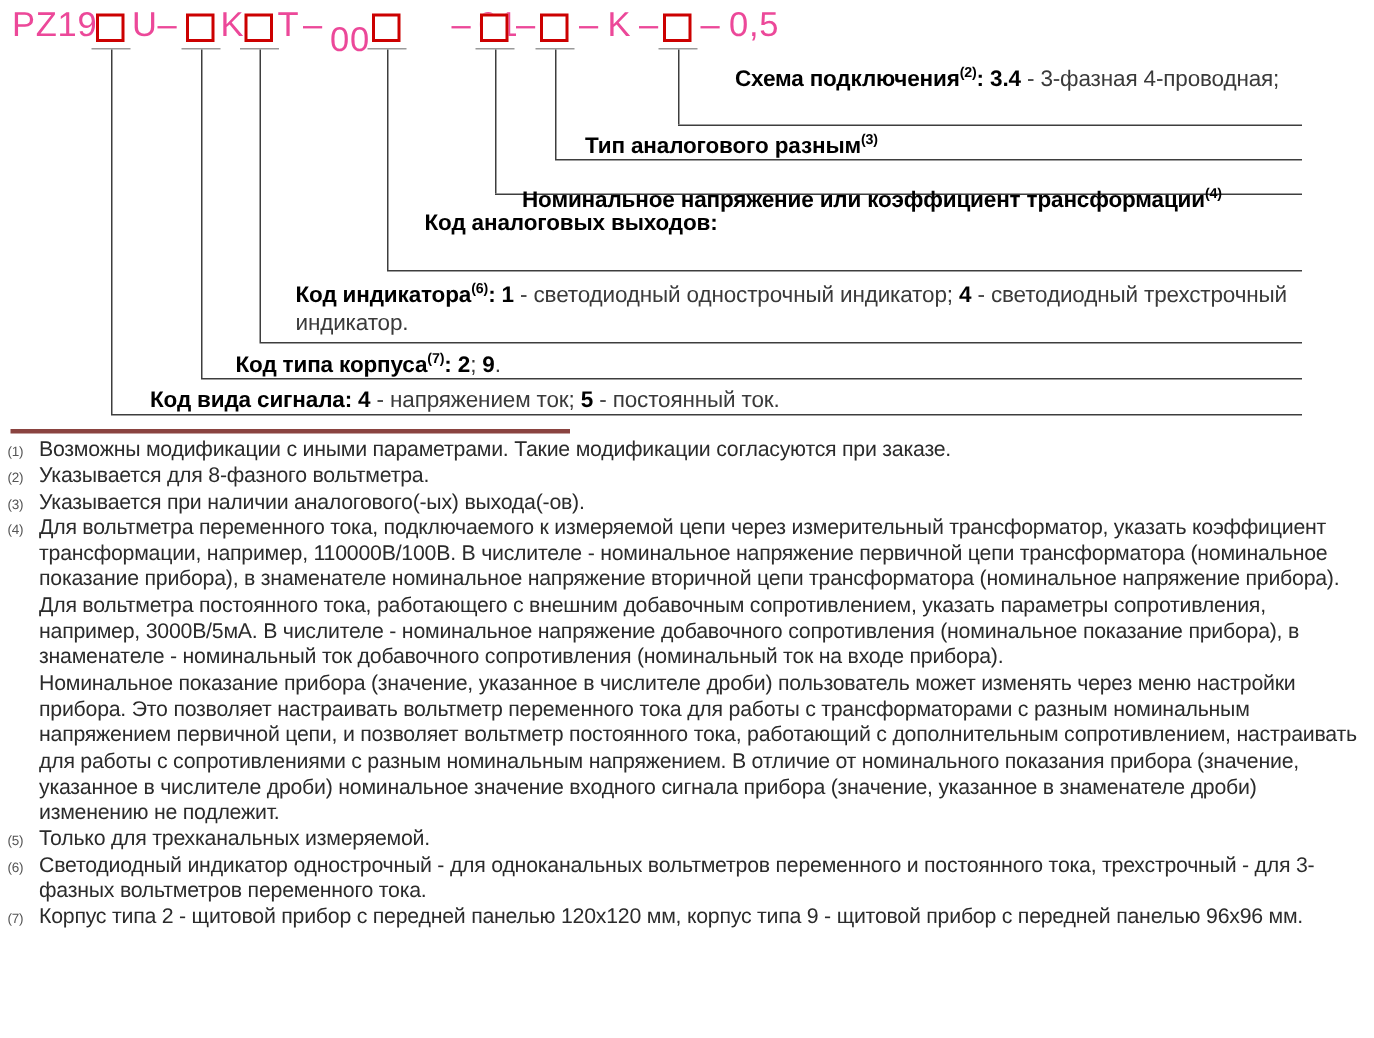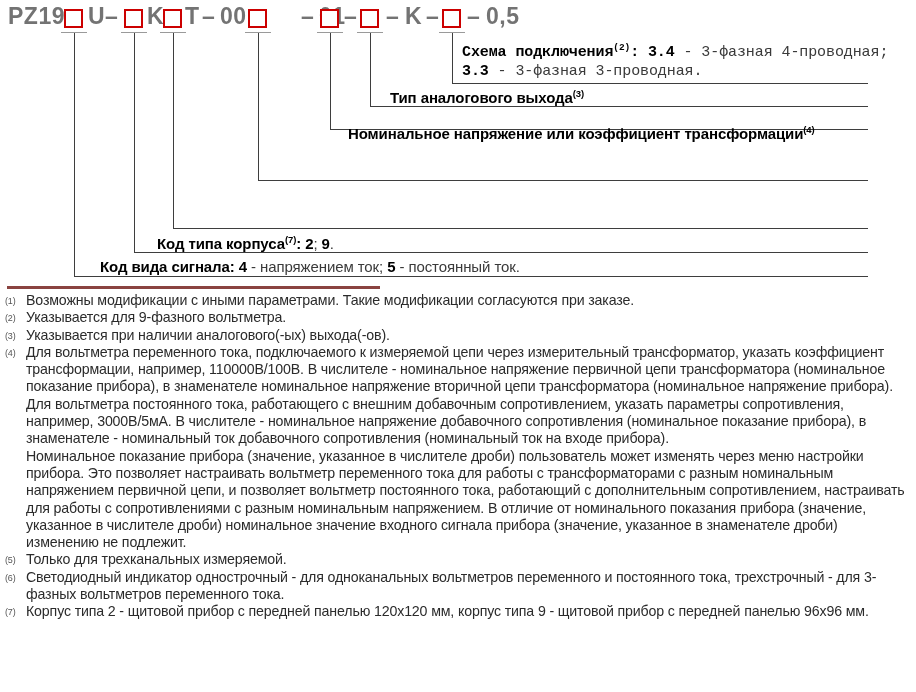--- a/index.html
+++ b/index.html
@@ -1,20 +1,20 @@
 <!DOCTYPE html>
 <html><head>
 <meta charset="utf-8">
 <style>
   html,body { margin:0; padding:0; background:#ffffff; }
   body { width:916px; height:692px; font-family:"Liberation Sans", sans-serif; }
   #stage { position:relative; width:916px; height:692px; background:#fff; overflow:hidden; }
 
   
-  .ttl-text { position:absolute; top:3px; font-weight:bold; font-size:23px; color:#737373;
+  .ttl-text { position:absolute; top:3px; font-weight:normal; font-size:23px; color:#ec4899;
               white-space:pre; letter-spacing:0.5px; }
   .ttl-box  { position:absolute; top:9px; width:15px; height:15px; border:2.5px solid #cc0000;
               background:#fff; }
 
   
   .tick  { position:absolute; height:1px; background:#9a9a9a; }
   .vline { position:absolute; width:1px;  background:#3e3e3e; }
   .hline { position:absolute; height:1px; background:#3e3e3e; }
 
   .callout-label { position:absolute; font-size:15px; line-height:19px; color:#3a3a3a;
@@ -37,66 +37,68 @@
 <body>
 
 <div id="stage">
   <div id="title-layer">
       <div class="ttl-text" style="left: 8px;">PZ19</div>
       <div class="ttl-text" style="left: 88px;">U</div>
       <div class="ttl-text" style="left: 105px;">–</div>
       <div class="ttl-text" style="left: 147px;">K</div>
       <div class="ttl-text" style="left: 185px;">T</div>
       <div class="ttl-text" style="left: 202px;">–</div>
-      <div class="ttl-text" style="left: 220px;">00</div>
+      <div class="ttl-text" style="left: 220px; margin-top: 10px;">00</div>
       <div class="ttl-text" style="left: 271px; margin-left: 48px;">01</div>
       <div class="ttl-text" style="left: 301px;">–</div>
       <div class="ttl-text" style="left: 344px;">–</div>
       <div class="ttl-text" style="left: 386px;">–</div>
       <div class="ttl-text" style="left: 405px;">K</div>
       <div class="ttl-text" style="left: 426px;">–</div>
       <div class="ttl-text" style="left: 467px;">–</div>
       <div class="ttl-text" style="left: 486px;">0,5</div>
       <div class="ttl-box" style="left: 64px;"></div>
       <div class="ttl-box" style="left: 124px;"></div>
       <div class="ttl-box" style="left: 163px;"></div>
       <div class="ttl-box" style="left: 248px;"></div>
       <div class="ttl-box" style="left: 320px;"></div>
       <div class="ttl-box" style="left: 360px;"></div>
       <div class="ttl-box" style="left: 442px;"></div>
     </div>
   <div id="tree-layer">
       <div class="tick" style="left: 439px; top: 32px; width: 26px;"></div>
       <div class="vline" style="left: 452px; top: 33px; height: 50px;"></div>
       <div class="hline" style="left: 452px; top: 83px; width: 416px;"></div>
-      <div class="callout-label" style="left: 462px; top: 43px; font-family: Liberation Mono, monospace;">
+      <div class="callout-label" style="left: 490px; top: 43px;">
         <div class="callout-line"><span class="b">Схема подключения</span><sup><span class="b">(2)</span></sup><span class="b">: 3.4</span><span> - 3-фазная 4-проводная;</span></div>
-        <div class="callout-line"><span class="b">3.3</span><span> - 3-фазная 3-проводная.</span></div>
       </div>
       <div class="tick" style="left: 357px; top: 32px; width: 26px;"></div>
       <div class="vline" style="left: 370px; top: 33px; height: 73px;"></div>
       <div class="hline" style="left: 370px; top: 106px; width: 498px;"></div>
       <div class="callout-label" style="left: 390px; top: 88px;">
-        <div class="callout-line"><span class="b">Тип аналогового выхода</span><sup><span class="b">(3)</span></sup></div>
+        <div class="callout-line"><span class="b">Тип аналогового разным</span><sup><span class="b">(3)</span></sup></div>
       </div>
       <div class="tick" style="left: 317px; top: 32px; width: 26px;"></div>
       <div class="vline" style="left: 330px; top: 33px; height: 96px;"></div>
       <div class="hline" style="left: 330px; top: 129px; width: 538px;"></div>
       <div class="callout-label" style="left: 348px; top: 124px;">
         <div class="callout-line"><span class="b">Номинальное напряжение или коэффициент трансформации</span><sup><span class="b">(4)</span></sup></div>
       </div>
       <div class="tick" style="left: 245px; top: 32px; width: 26px;"></div>
       <div class="vline" style="left: 258px; top: 33px; height: 147px;"></div>
       <div class="hline" style="left: 258px; top: 180px; width: 610px;"></div>
       <div class="callout-label" style="left: 283px; top: 139px;">
+        <div class="callout-line"><span class="b">Код аналоговых выходов:</span></div>
       </div>
       <div class="tick" style="left: 160px; top: 32px; width: 26px;"></div>
       <div class="vline" style="left: 173px; top: 33px; height: 195px;"></div>
       <div class="hline" style="left: 173px; top: 228px; width: 695px;"></div>
       <div class="callout-label" style="left: 197px; top: 187px;">
+        <div class="callout-line"><span class="b">Код индикатора</span><sup><span class="b">(6)</span></sup><span class="b">: 1</span><span> - светодиодный однострочный индикатор; </span><span class="b">4</span><span> - светодиодный трехстрочный</span></div>
+        <div class="callout-line"><span>индикатор.</span></div>
       </div>
       <div class="tick" style="left: 121px; top: 32px; width: 26px;"></div>
       <div class="vline" style="left: 134px; top: 33px; height: 219px;"></div>
       <div class="hline" style="left: 134px; top: 252px; width: 734px;"></div>
       <div class="callout-label" style="left: 157px; top: 234px;">
         <div class="callout-line"><span class="b">Код типа корпуса</span><sup><span class="b">(7)</span></sup><span class="b">: </span><span class="b">2</span><span>; </span><span class="b">9</span><span>.</span></div>
       </div>
       <div class="tick" style="left: 61px; top: 32px; width: 26px;"></div>
       <div class="vline" style="left: 74px; top: 33px; height: 243px;"></div>
       <div class="hline" style="left: 74px; top: 276px; width: 794px;"></div>
@@ -105,21 +107,21 @@
       </div>
     </div>
   <div class="divider" id="divider" style="left: 7px; top: 286px; width: 373px; height: 2.5px;"></div>
   <div id="footnotes">
       <div class="footnote">
         <sup class="fn-marker">(1)</sup>
         <div class="fn-para">Возможны модификации с иными параметрами. Такие модификации согласуются при заказе.</div>
       </div>
       <div class="footnote">
         <sup class="fn-marker">(2)</sup>
-        <div class="fn-para">Указывается для 9-фазного вольтметра.</div>
+        <div class="fn-para">Указывается для 8-фазного вольтметра.</div>
       </div>
       <div class="footnote">
         <sup class="fn-marker">(3)</sup>
         <div class="fn-para">Указывается при наличии аналогового(-ых) выхода(-ов).</div>
       </div>
       <div class="footnote">
         <sup class="fn-marker">(4)</sup>
         <div class="fn-para">Для вольтметра переменного тока, подключаемого к измеряемой цепи через измерительный трансформатор, указать коэффициент трансформации, например, 110000В/100В. В числителе - номинальное напряжение первичной цепи трансформатора (номинальное показание прибора), в знаменателе номинальное напряжение вторичной цепи трансформатора (номинальное напряжение прибора).</div>
         <div class="fn-para">Для вольтметра постоянного тока, работающего с внешним добавочным сопротивлением, указать параметры сопротивления, например, 3000В/5мА. В числителе - номинальное напряжение добавочного сопротивления (номинальное показание прибора), в знаменателе - номинальный ток добавочного сопротивления (номинальный ток на входе прибора).</div>
         <div class="fn-para">Номинальное показание прибора (значение, указанное в числителе дроби) пользователь может изменять через меню настройки прибора. Это позволяет настраивать вольтметр переменного тока для работы с трансформаторами с разным номинальным напряжением первичной цепи, и позволяет вольтметр постоянного тока, работающий с дополнительным сопротивлением, настраивать для работы с сопротивлениями с разным номинальным напряжением. В отличие от номинального показания прибора (значение, указанное в числителе дроби) номинальное значение входного сигнала прибора (значение, указанное в знаменателе дроби) изменению не подлежит.</div>

